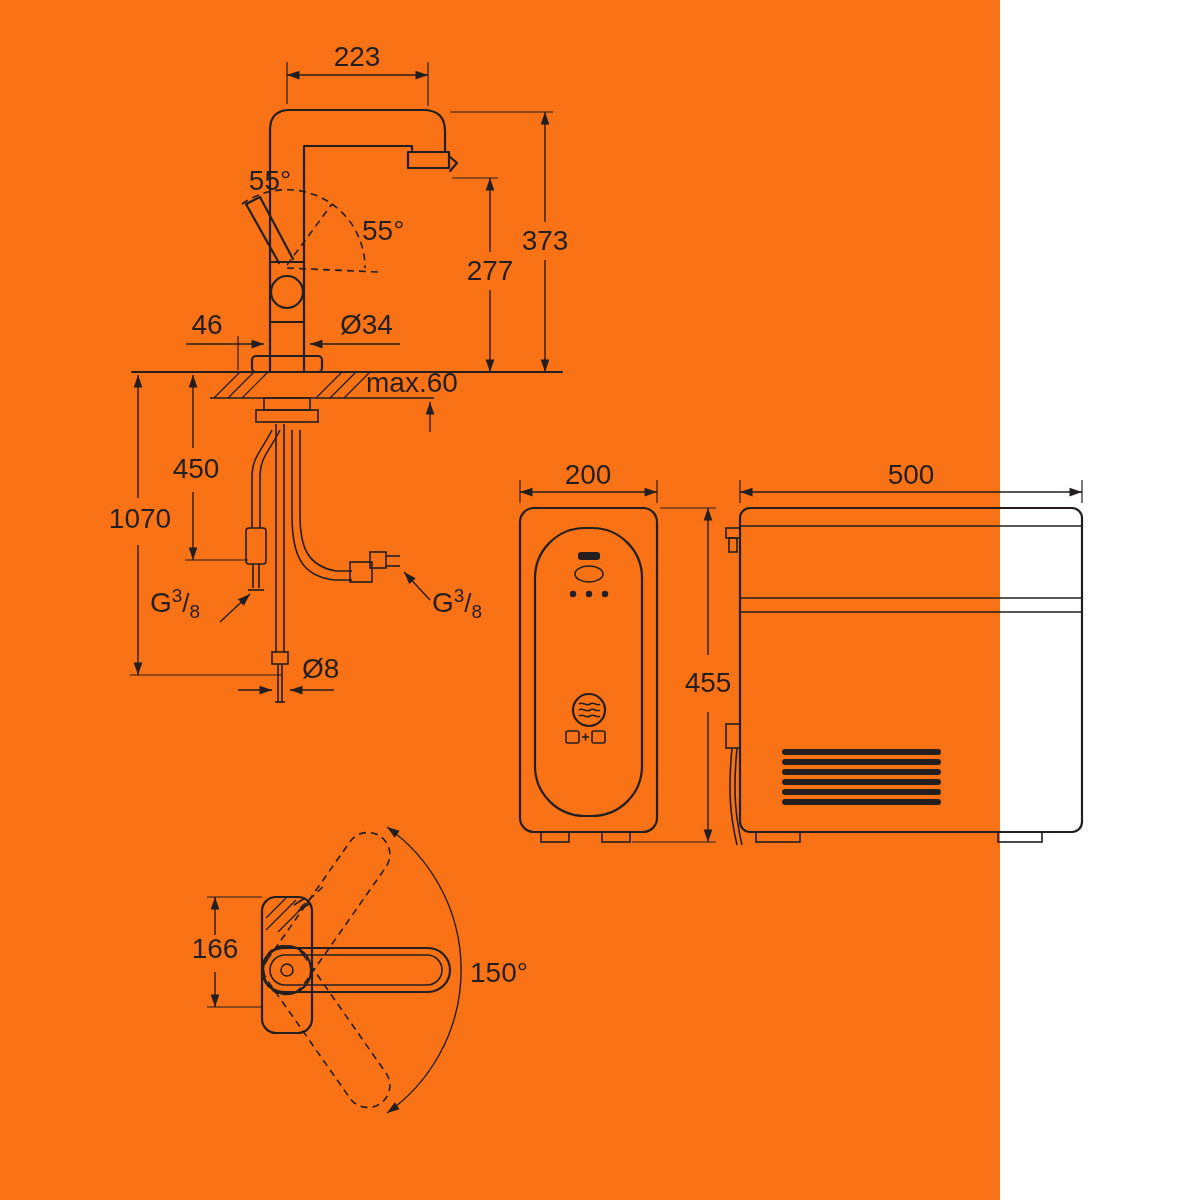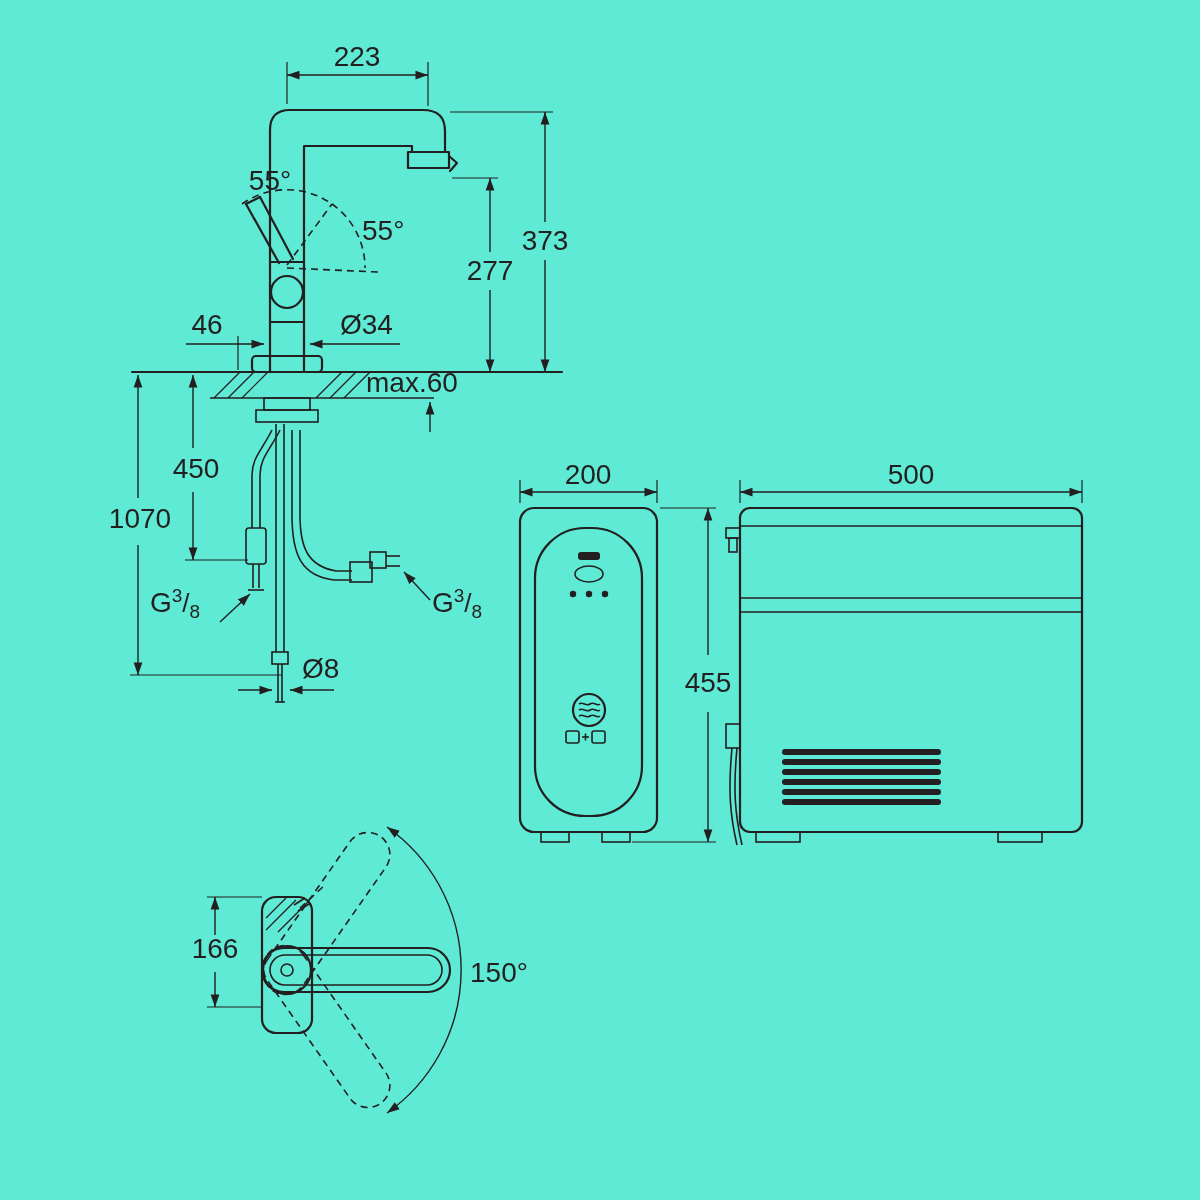--- a/index.html
+++ b/index.html
@@ -1,16 +1,16 @@
 <!DOCTYPE html>
 <html><head>
 <meta charset="utf-8">
 <style>
   html,body{margin:0;padding:0;background:#ffffff;}
-  .page{width:1200px;height:1200px;background:#5eead4;position:relative;font-family:"Liberation Sans",sans-serif;}
+  .page{width:1000px;height:1200px;background:#f97316;position:relative;font-family:"Liberation Sans",sans-serif;}
   svg{display:block;}
   .obj{stroke:#231f20;stroke-width:2.2;fill:none;stroke-linejoin:round;stroke-linecap:round;}
   .thin{stroke:#231f20;stroke-width:1.6;fill:none;}
   .dim{stroke:#231f20;stroke-width:1.4;fill:none;}
   .ext{stroke:#231f20;stroke-width:1.2;fill:none;}
   .dash{stroke-dasharray:7 5;}
   .fillb{fill:#231f20;stroke:none;}
   .bar{stroke:#231f20;stroke-width:6;stroke-linecap:round;}
   text{fill:#231f20;font-size:28px;font-family:"Liberation Sans",sans-serif;}
   .fr{font-size:19px;}

